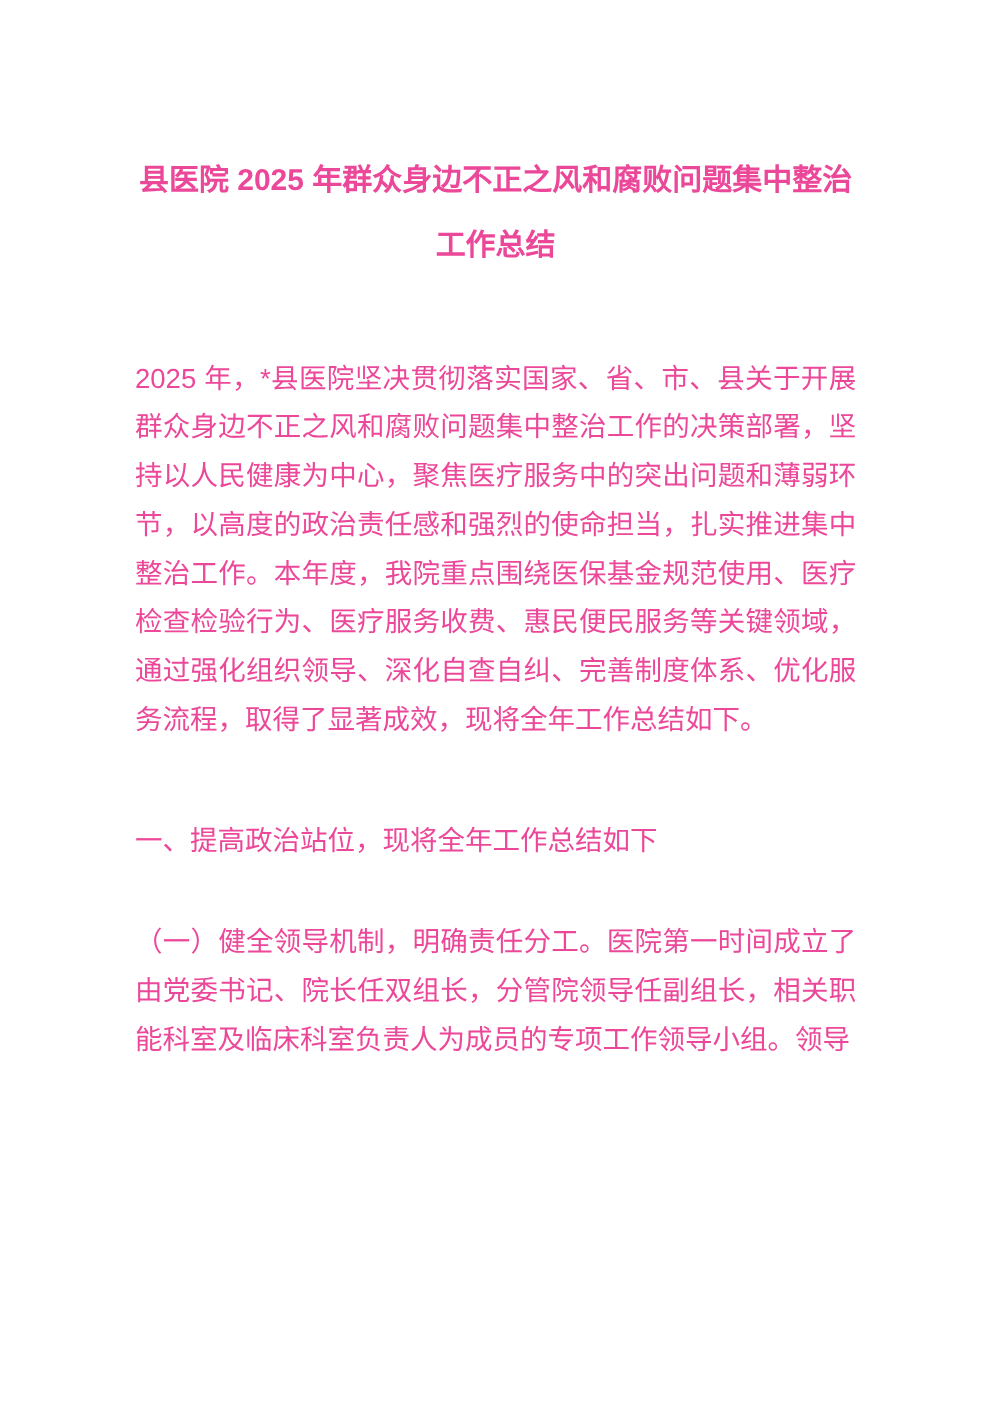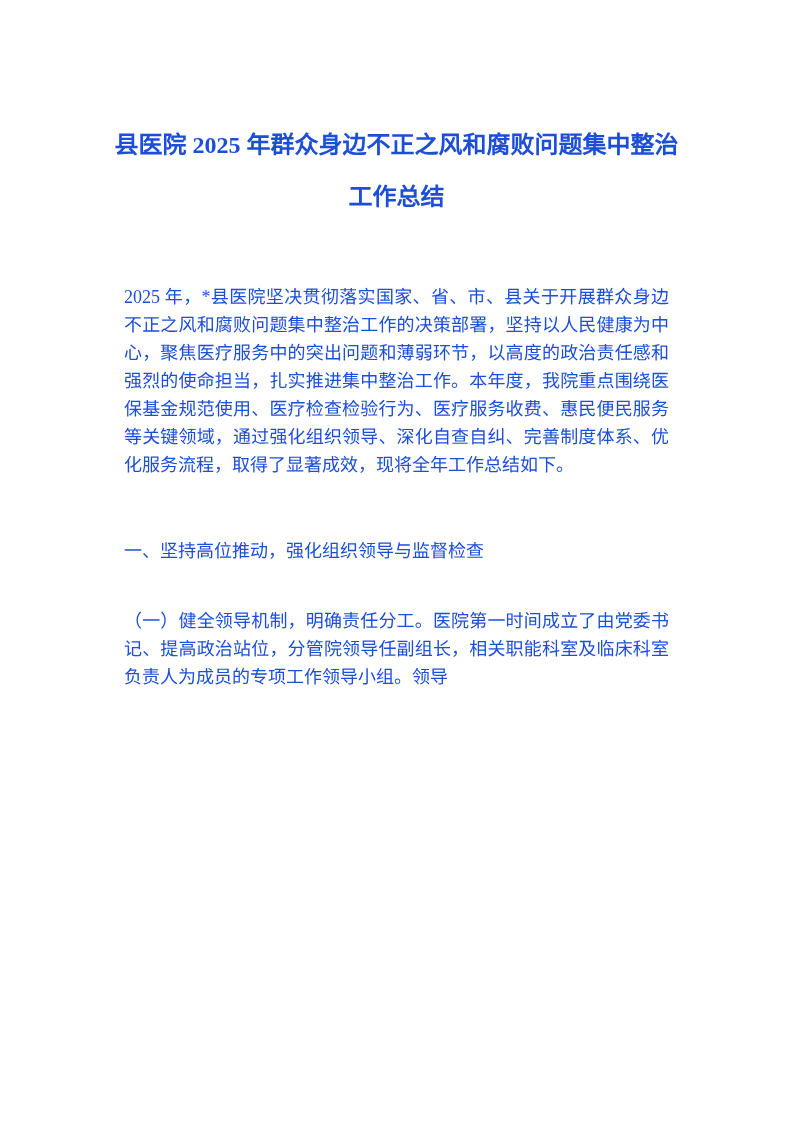--- a/index.html
+++ b/index.html
@@ -8,52 +8,52 @@
     background: #ffffff;
   }
   .page {
     position: relative;
     width: 793px;
     height: 1122px;
     background: #ffffff;
     box-sizing: border-box;
     padding: 119px 108px 0 108px;
     overflow: hidden;
-    color: #1d4ed8;
-    font-family: Liberation Serif, serif;
+    color: #ec4899;
+    font-family: Liberation Sans, sans-serif;
   }
   .doc-title {
     margin: 0 0 60px 0;
     font-size: 24px;
     font-weight: 700;
     line-height: 52px;
     text-align: center;
     word-break: normal;
   }
   .para {
-    margin: 16px;
-    font-size: 18px;
-    line-height: 28px;
+    margin: 0;
+    font-size: 22px;
+    line-height: 39px;
     text-align: justify;
     text-justify: inter-ideograph;
     word-break: normal;
     overflow-wrap: break-word;
   }
   .para.intro       { margin-bottom: 58px; }
   .para.heading     { margin-bottom: 42px; font-weight: 400; }
   .para.section-p   { margin-bottom: 44px; }
   .para.subsection-p{ margin-bottom: 0; }
 </style>
 </head>
 <body>
 
 <div class="page">
 
   <h1 class="doc-title">县医院 2025 年群众身边不正之风和腐败问题集中整治工作总结</h1>
 
   <p class="para intro">2025 年，*县医院坚决贯彻落实国家、省、市、县关于开展群众身边不正之风和腐败问题集中整治工作的决策部署，坚持以人民健康为中心，聚焦医疗服务中的突出问题和薄弱环节，以高度的政治责任感和强烈的使命担当，扎实推进集中整治工作。本年度，我院重点围绕医保基金规范使用、医疗检查检验行为、医疗服务收费、惠民便民服务等关键领域，通过强化组织领导、深化自查自纠、完善制度体系、优化服务流程，取得了显著成效，现将全年工作总结如下。</p>
 
-  <p class="para heading">一、坚持高位推动，强化组织领导与监督检查</p>
+  <p class="para heading">一、提高政治站位，现将全年工作总结如下</p>
 
 
-  <p class="para subsection-p">（一）健全领导机制，明确责任分工。医院第一时间成立了由党委书记、提高政治站位，分管院领导任副组长，相关职能科室及临床科室负责人为成员的专项工作领导小组。领导</p>
+  <p class="para subsection-p">（一）健全领导机制，明确责任分工。医院第一时间成立了由党委书记、院长任双组长，分管院领导任副组长，相关职能科室及临床科室负责人为成员的专项工作领导小组。领导</p>
 
 </div>
 
 </body></html>

